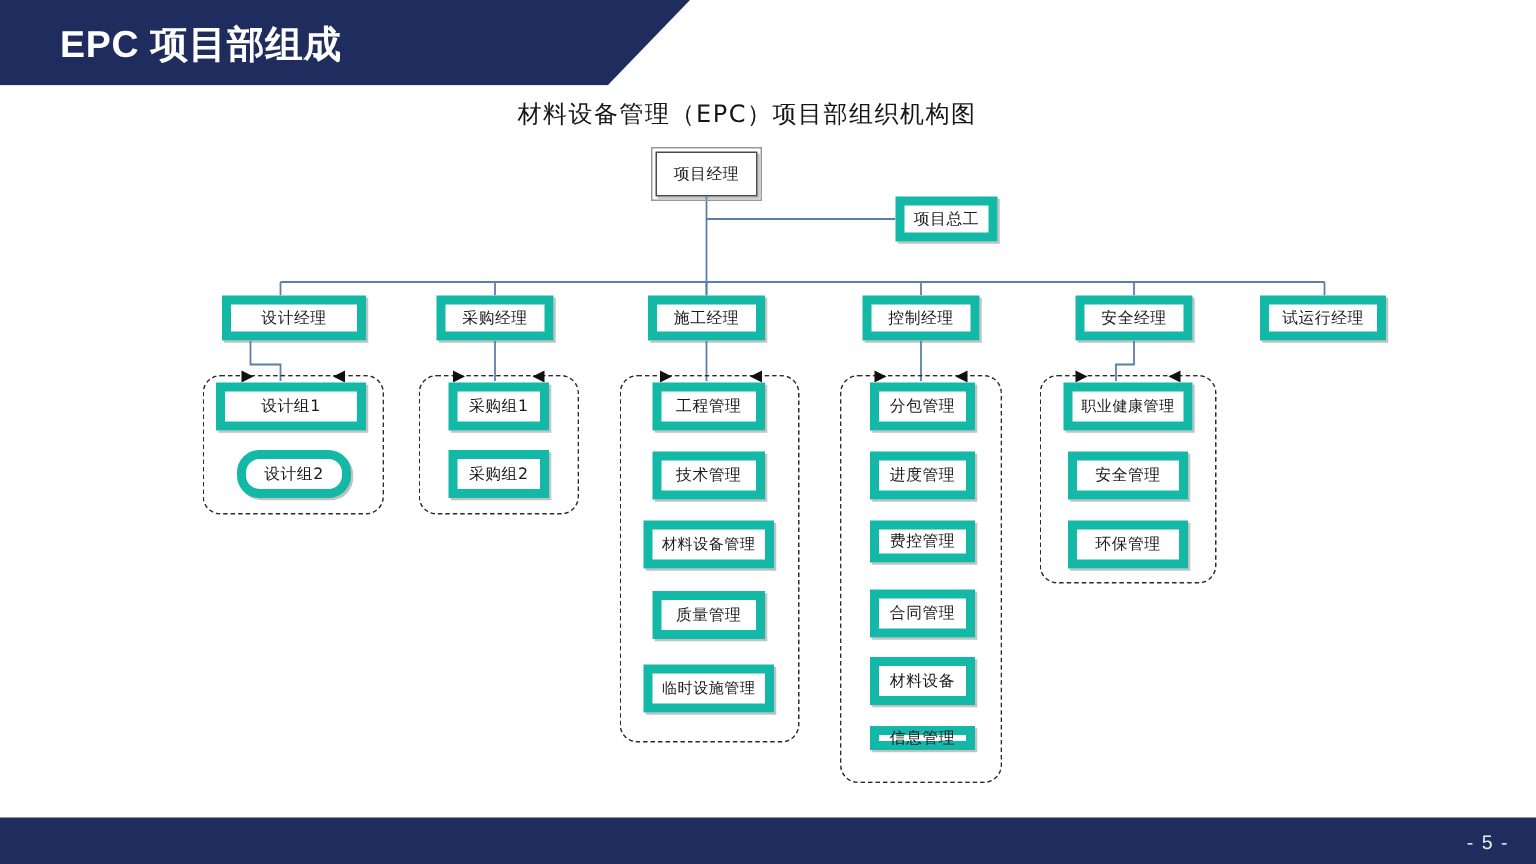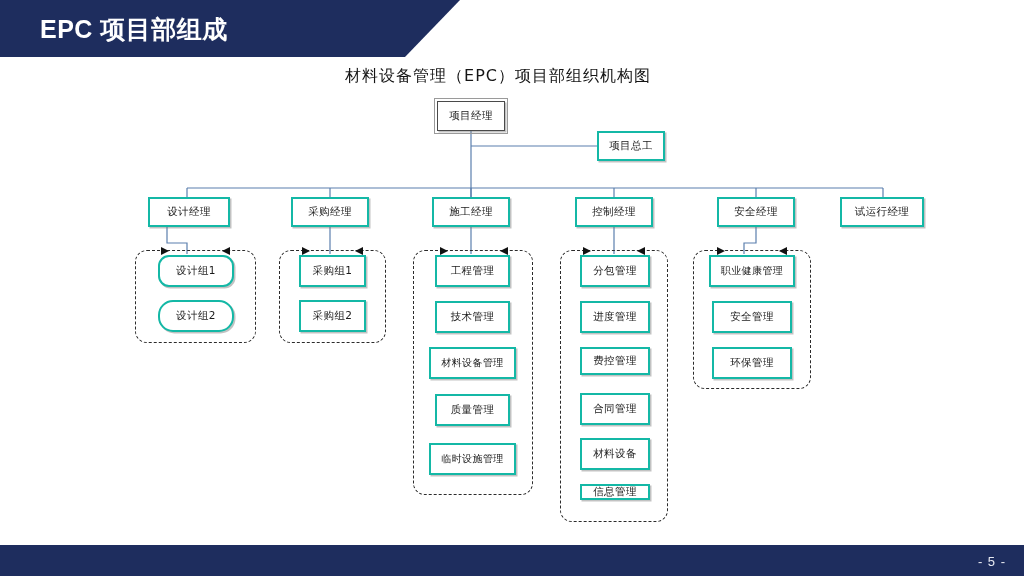--- a/index.html
+++ b/index.html
@@ -44,21 +44,21 @@
     font-size:16px;color:#151515;
     font-family:"DejaVu Sans","Liberation Sans",sans-serif;
     letter-spacing:1px;
   }
   .chart-title .inner{display:inline-block;transform:translateX(-14px);}
 
   
   .node{
     position:absolute;
     background:#ffffff;
-    border:2px solid #14b8a6;
+    border:6px solid #14b8a6;
     box-sizing:border-box;
     display:flex;align-items:center;justify-content:center;
     font-family:"DejaVu Sans","Liberation Sans",sans-serif;
     font-size:10.5px;
     color:#1a1a1a;
     letter-spacing:0.4px;
     box-shadow:1.5px 1.5px 0 rgba(120,120,120,0.45);
     white-space:nowrap;
   }
   .node.root{
@@ -117,21 +117,21 @@
   </svg>
 
   <div class="node root" style="left:437px;top:101px;width:68px;height:30px;">
     <span>项目经理</span>
   </div>
 
   <div class="node" style="left:597px;top:131px;width:68px;height:30px;">
     <span>项目总工</span>
   </div>
 
-  <div class="node" style="left:148px;top:197px;width:82px;height:30px;">
+  <div class="node" style="left:148px;top:197px;width:96px;height:30px;">
     <span>设计经理</span>
   </div>
   <div class="node" style="left:291px;top:197px;width:78px;height:30px;">
     <span>采购经理</span>
   </div>
   <div class="node" style="left:432px;top:197px;width:78px;height:30px;">
     <span>施工经理</span>
   </div>
   <div class="node" style="left:575px;top:197px;width:78px;height:30px;">
     <span>控制经理</span>
@@ -143,21 +143,21 @@
     <span>试运行经理</span>
   </div>
 
   <div class="group" style="left:135px;top:250px;width:121px;height:93px;"></div>
   <svg class="wires" viewBox="0 0 1024 576">
     <g fill="#111111">
       <polygon points="161,247 169,251 161,255"></polygon>
       <polygon points="230,247 222,251 230,255"></polygon>
     </g>
   </svg>
-  <div class="node" style="left:158px;top:255px;width:76px;height:32px;border-radius:11px;">
+  <div class="node" style="left:144px;top:255px;width:100px;height:32px;">
     <span>设计组1</span>
   </div>
   <div class="node" style="left:158px;top:300px;width:76px;height:32px;border-radius:15px;">
     <span>设计组2</span>
   </div>
 
   <div class="group" style="left:279px;top:250px;width:107px;height:93px;"></div>
   <svg class="wires" viewBox="0 0 1024 576">
     <g fill="#111111">
       <polygon points="302,247 310,251 302,255"></polygon>

